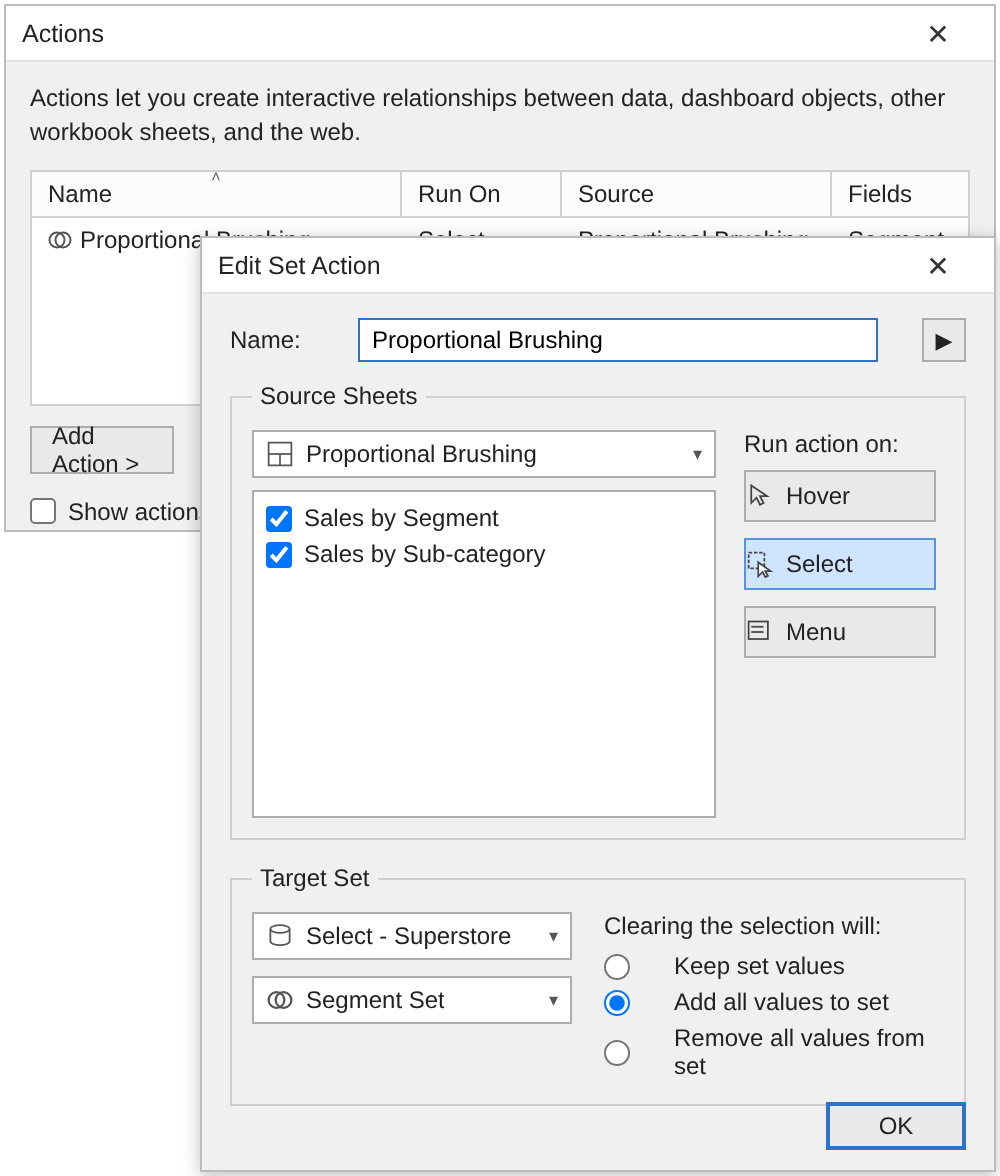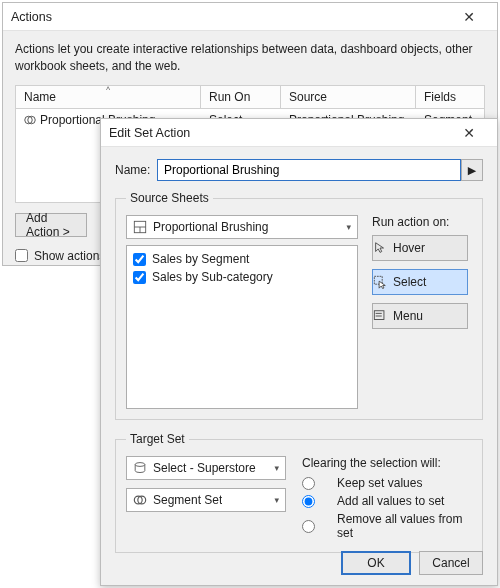--- a/index.html
+++ b/index.html
@@ -63,21 +63,21 @@
   }
   .chk { display: inline-flex; align-items: center; gap: 6px; }
   .chk input { margin: 0; }
 
   
   #edit-window {
     left: 100px; top: 118px; width: 398px; height: 468px;
     box-shadow: 0 2px 8px rgba(0,0,0,0.25);
   }
   #edit-body { padding: 12px 14px 10px 14px; }
-  .form-row { display: flex; align-items: center; gap: 0; margin-bottom: 10px; }
+  .form-row { display: flex; align-items: center; gap: 22px; margin-bottom: 10px; }
   .form-row label { min-width: 42px; }
   .text-input {
     flex: 1;
     border: 1px solid #2f72c6;
     height: 22px;
     padding: 0 6px;
     font: inherit;
     background: #fff;
   }
   .pager-btn {
@@ -290,15 +290,14 @@
             <input type="radio" name="clr" style="">
             <span>Remove all values from set</span>
           </label>
         </div>
       </div>
     </fieldset>
 
   </div>
   <div class="dialog-buttons">
     <div class="btn btn-primary">OK</div>
-    <div class="btn">Cancel</div>
   </div>
 </div>
 
 </body></html>

